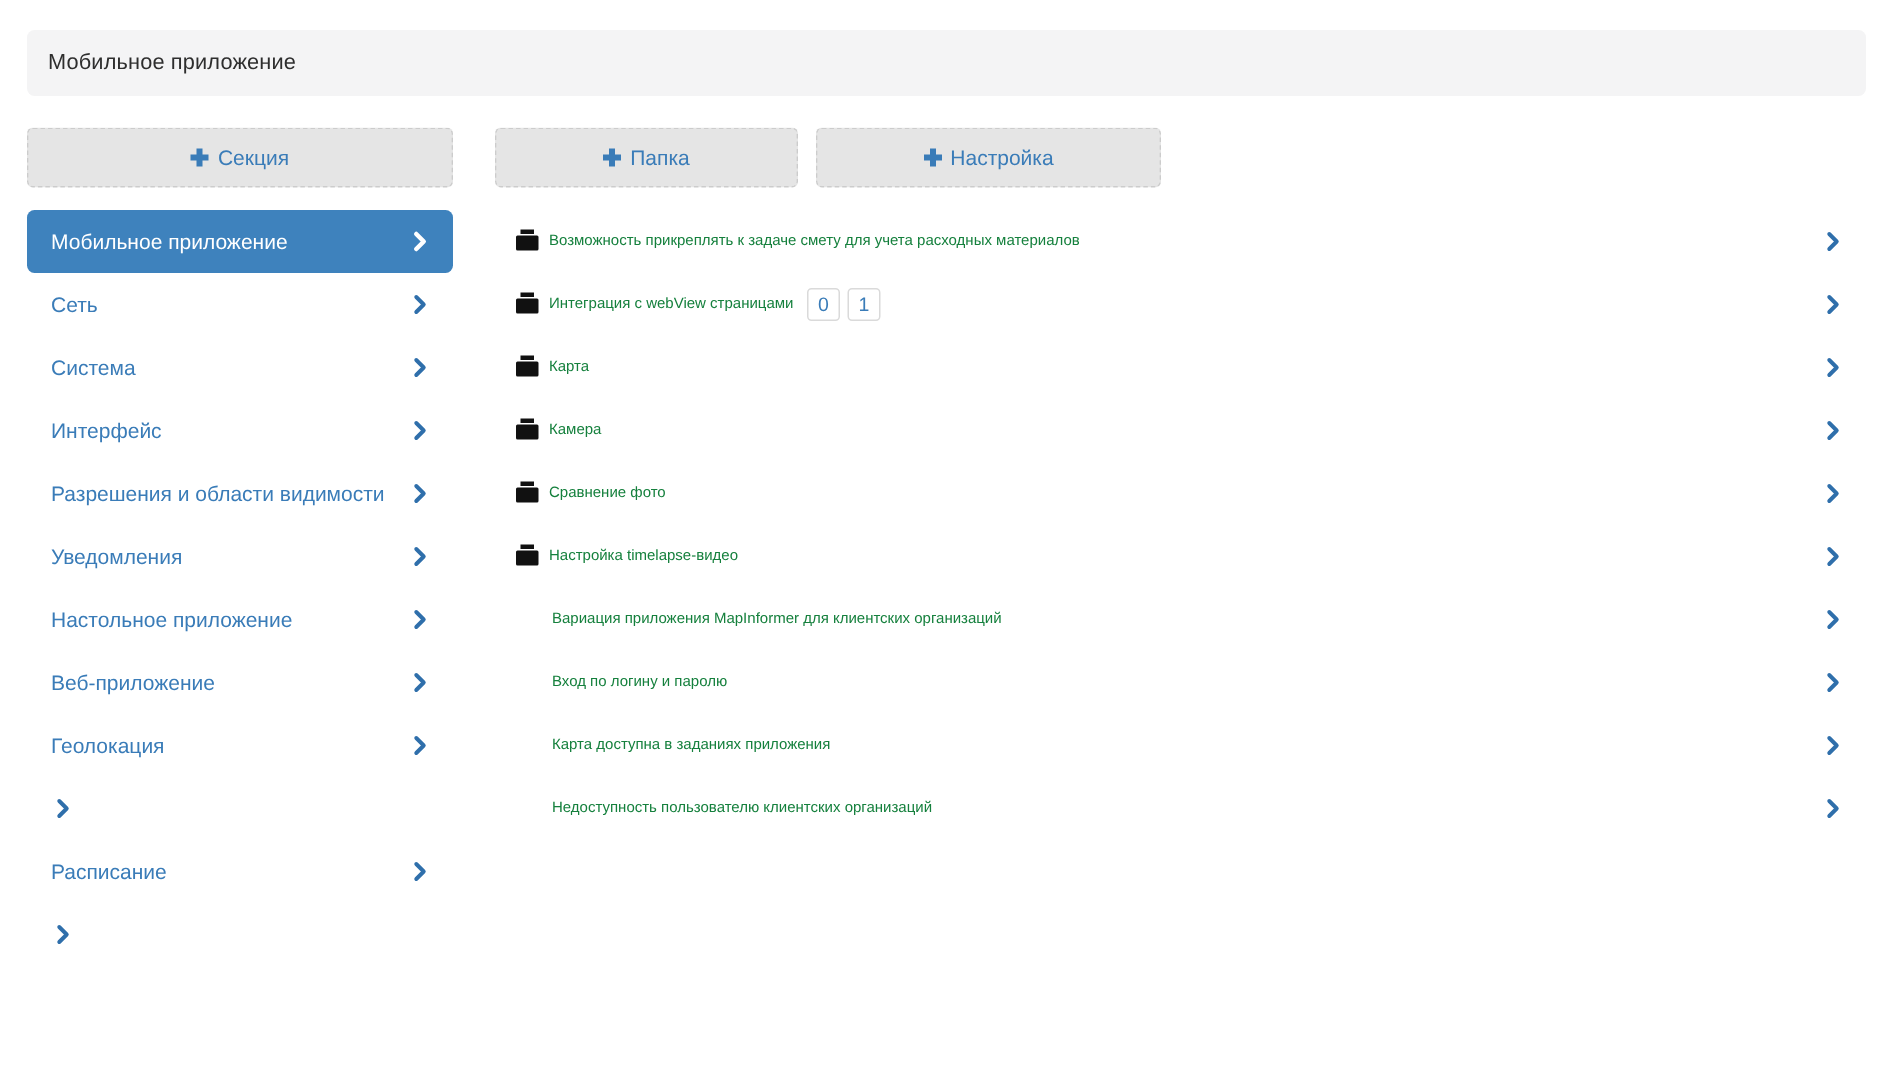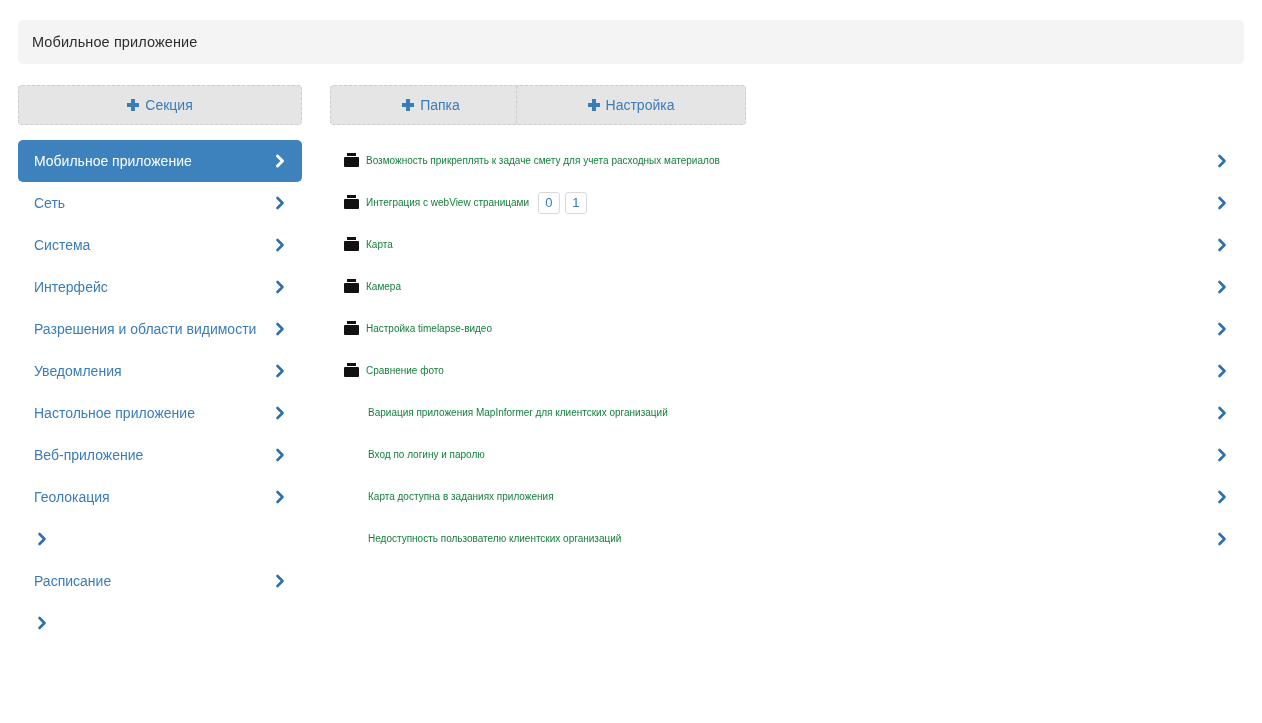--- a/index.html
+++ b/index.html
@@ -69,21 +69,21 @@
   }
   .add-btn .plus {
     font-weight: bold;
     font-size: 15px;
     line-height: 1;
     display: inline-flex;
     align-items: center;
   }
   #btn-section { left: 18px;  width: 284px; }
   #btn-folder  { left: 330px; width: 202px; }
-  #btn-setting { left: 516px; width: 230px; }
+  #btn-setting { left: 544px; width: 230px; }
 
   
   .plus-shape {
     position: relative;
     width: 12px;
     height: 12px;
     display: inline-block;
   }
   .plus-shape::before,
   .plus-shape::after {
@@ -403,31 +403,31 @@
         <span class="row-label">Камера</span>
         <span class="row-spring"></span>
         <span class="row-chev">
           <svg viewBox="0 0 16 16" width="16" height="16">
             <polyline points="5.5,3 10.5,8 5.5,13"></polyline>
           </svg>
         </span>
       </div>
       <div class="main-row">
         <span class="row-icon"><span class="folder-glyph"></span></span>
+        <span class="row-label">Сравнение фото</span>
+        <span class="row-spring"></span>
+        <span class="row-chev">
+          <svg viewBox="0 0 16 16" width="16" height="16">
+            <polyline points="5.5,3 10.5,8 5.5,13"></polyline>
+          </svg>
+        </span>
+      </div>
+      <div class="main-row">
+        <span class="row-icon"><span class="folder-glyph"></span></span>
         <span class="row-label">Настройка timelapse-видео</span>
-        <span class="row-spring"></span>
-        <span class="row-chev">
-          <svg viewBox="0 0 16 16" width="16" height="16">
-            <polyline points="5.5,3 10.5,8 5.5,13"></polyline>
-          </svg>
-        </span>
-      </div>
-      <div class="main-row">
-        <span class="row-icon"><span class="folder-glyph"></span></span>
-        <span class="row-label">Сравнение фото</span>
         <span class="row-spring"></span>
         <span class="row-chev">
           <svg viewBox="0 0 16 16" width="16" height="16">
             <polyline points="5.5,3 10.5,8 5.5,13"></polyline>
           </svg>
         </span>
       </div>
       <div class="main-row">
         <span class="row-icon spacer"></span>
         <span class="row-label noicon">Вариация приложения MapInformer для клиентских организаций</span>

